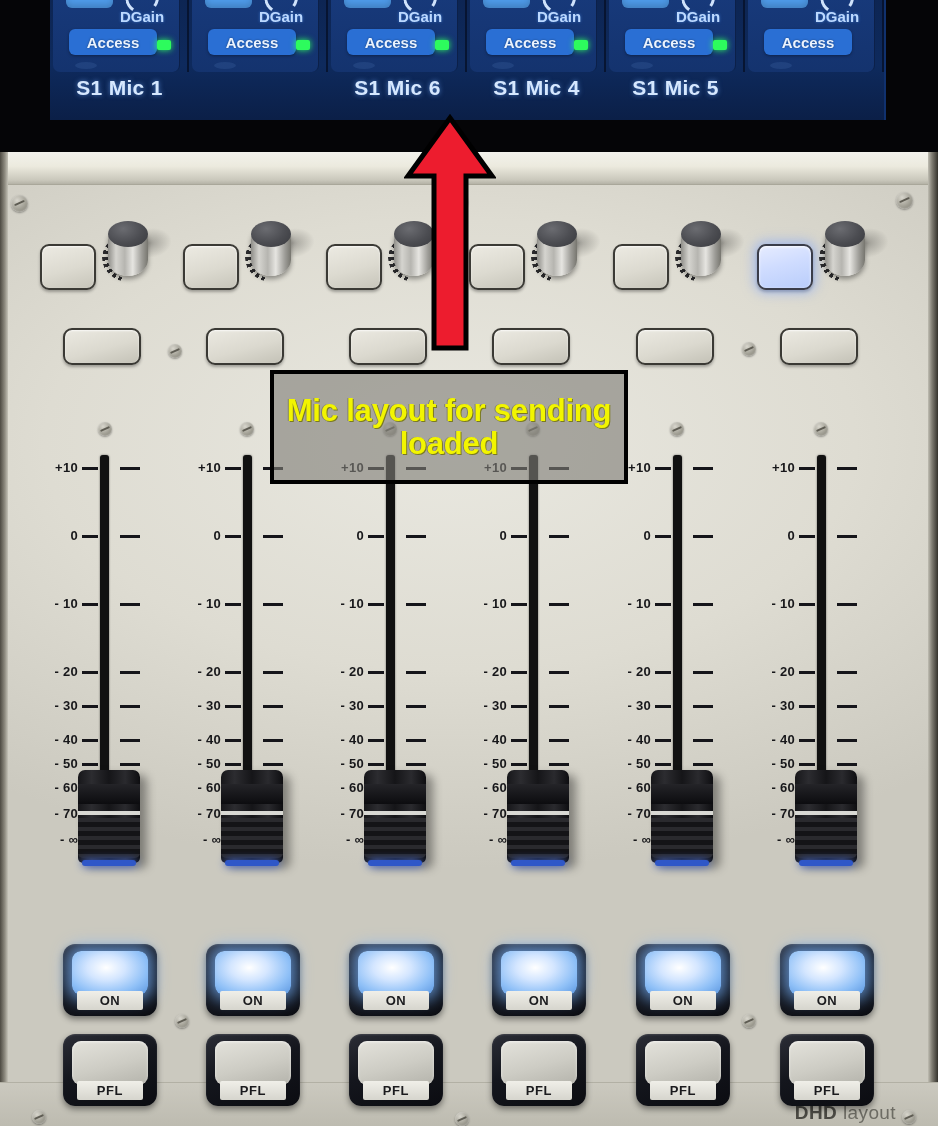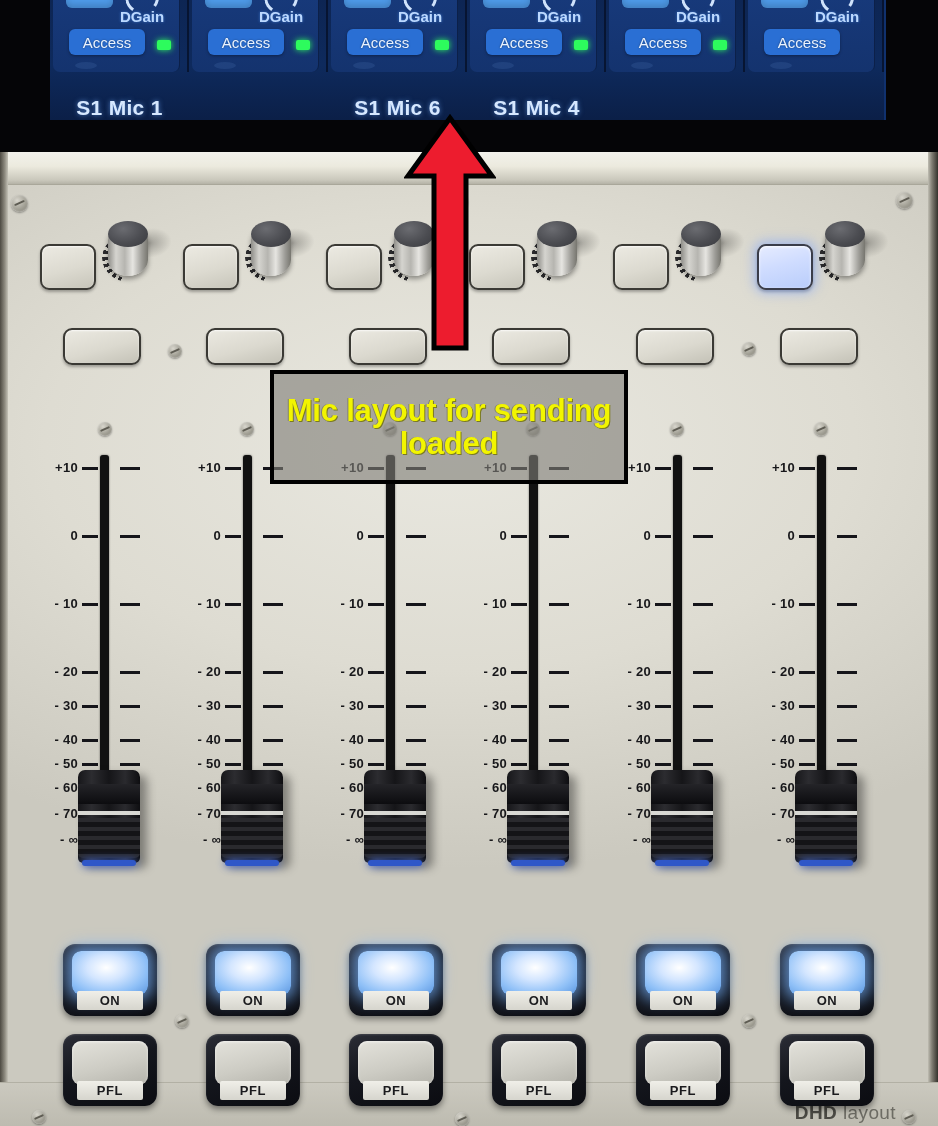--- a/index.html
+++ b/index.html
@@ -47,35 +47,35 @@
     border: 3px solid #cfe2fb; border-radius: 50%;
     border-bottom-color: transparent;
     transform: rotate(-10deg);
   }
   .dgain-label {
     position: absolute; left: 56px; top: 10px; width: 66px;
     text-align: center; font-size: 15px; font-weight: 700;
     color: #bcd9ff; text-shadow: 0 0 3px #3b74c8;
   }
   .access-btn {
-    position: absolute; left: 16px; top: 31px; width: 76px; height: 26px;
+    position: absolute; left: 16px; top: 31px; width: 88px; height: 26px;
     background: #2a6fd4; border-radius: 6px;
-    color: #eaf3ff; font-size: 15px; font-weight: 400;
+    color: #eaf3ff; font-size: 15px; font-weight: 700;
     display: flex; align-items: center; justify-content: center;
     text-shadow: 0 0 2px rgba(0,0,0,.5);
     box-shadow: 0 1px 3px rgba(0,0,0,.35);
   }
   .green-dot {
     position: absolute; left: 104px; top: 42px; width: 14px; height: 10px;
     background: #2dfb5d; border-radius: 2px;
     box-shadow: 0 0 6px #2dfb5d;
   }
   .nameplate {
     position: absolute; left: 0; top: 78px; width: 139px; height: 44px;
-    display: flex; align-items: flex-end; justify-content: center;
+    display: flex; align-items: flex-start; justify-content: center;
   }
   .nameplate span {
     font-size: 21px; font-weight: 700; color: #d6e8ff;
     text-shadow: 0 0 5px rgba(110,170,255,.65);
     letter-spacing: .3px;
   }
   .strip-sep {
     position: absolute; top: 0; width: 2px; height: 74px;
     background: rgba(6,16,40,.8);
   }
@@ -336,20 +336,23 @@
         <div class="chstrip" style="left: 556px;">
           <div class="upper">
             <div class="minibtn">
               <div class="mlabel"></div>
             </div>
             <div class="dgain-knob"></div>
             <div class="dgain-label">DGain</div>
             <div class="access-btn">Access</div>
             <div class="green-dot"></div>
             <div class="faintdot"></div>
+          </div>
+          <div class="nameplate">
+            <span>S1 Mic 5</span>
           </div>
           <div class="strip-sep" style="left: 137px;"></div>
         </div>
         <div class="chstrip" style="left: 695px;">
           <div class="upper">
             <div class="minibtn">
               <div class="mlabel"></div>
             </div>
             <div class="dgain-knob"></div>
             <div class="dgain-label">DGain</div>

